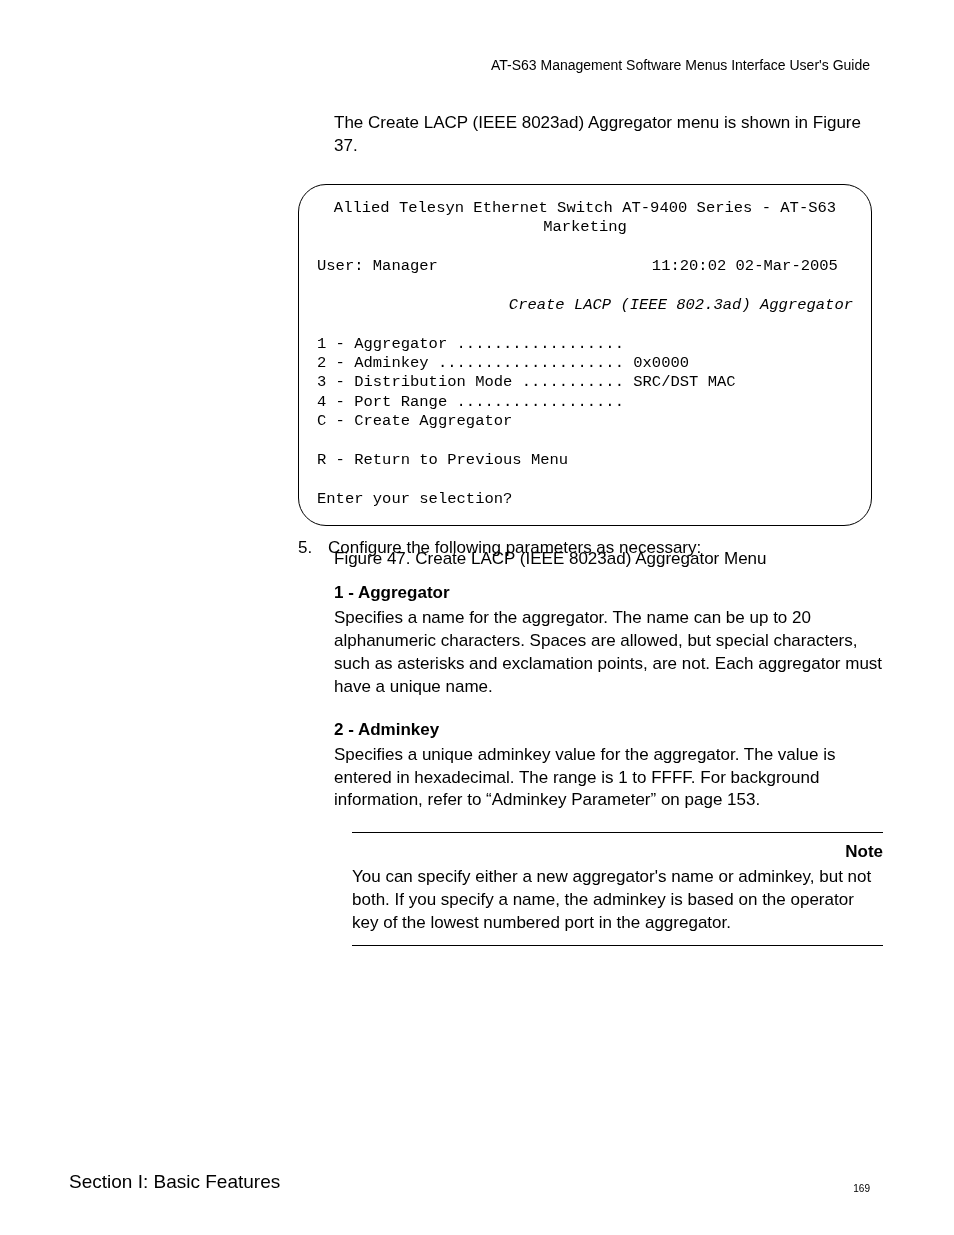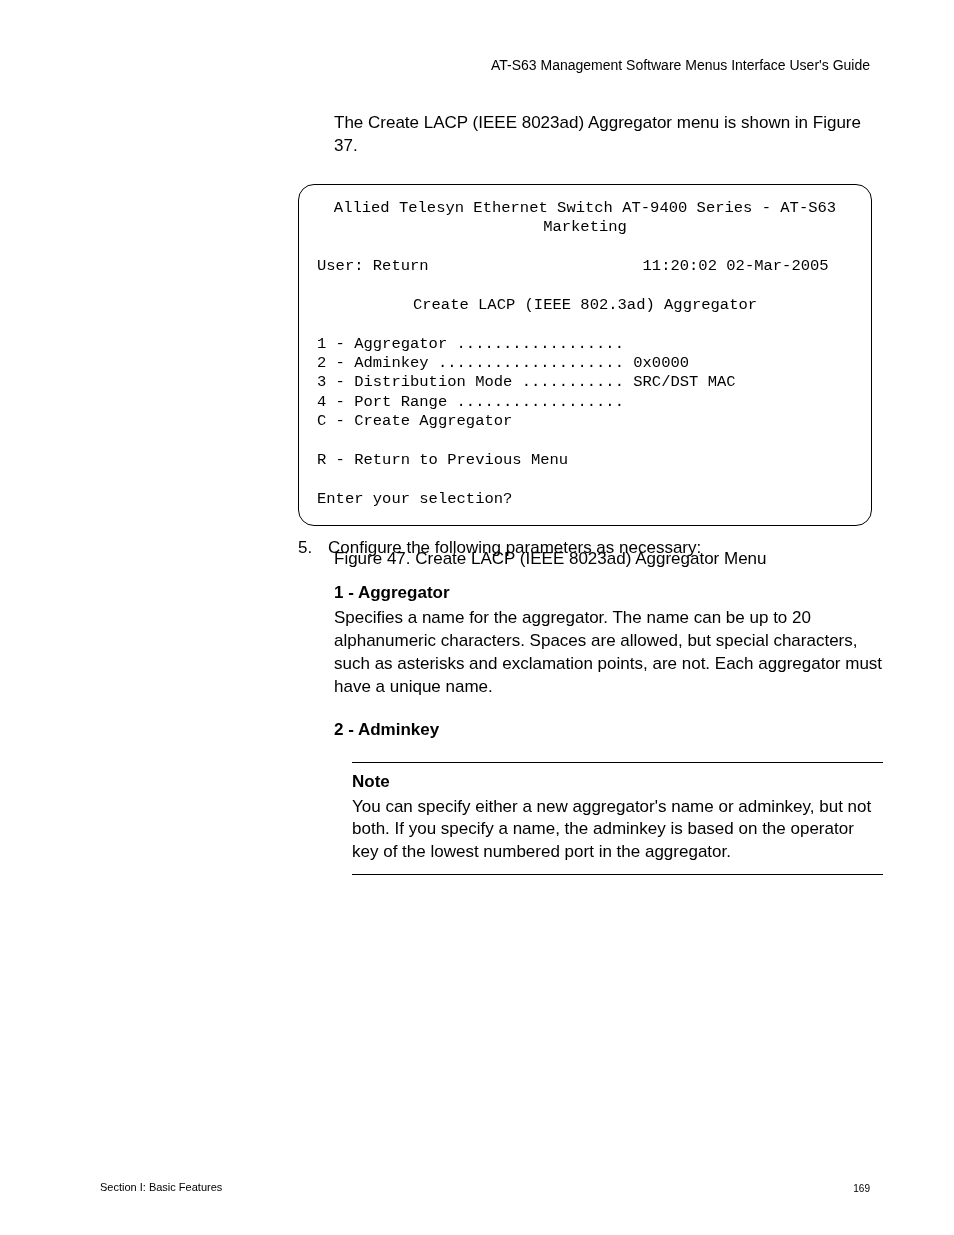--- a/index.html
+++ b/index.html
@@ -30,21 +30,21 @@
       left: 298px;
       top: 537px;
       right: 71px;
     }
     .intro {
       margin-left: 36px;
       margin-bottom: 26px;
     }
     .terminal {
       border: 1.5px solid #000;
-      border-radius: 16px;
+      border-radius: 28px;
       padding: 14px 18px 16px 18px;
       font-family: "Courier New", Courier, monospace;
       font-size: 15.5px;
       line-height: 1.25;
       white-space: pre;
       margin-bottom: 22px;
     }
     .figure-caption {
       text-align: left;
       margin-bottom: 40px;
@@ -68,53 +68,54 @@
     .note-box {
       margin-left: 54px;
       margin-right: 0;
       border-top: 1.5px solid #000;
       border-bottom: 1.5px solid #000;
       padding: 8px 0 10px 0;
     }
     .note-title {
       font-weight: bold;
       margin-bottom: 2px;
+      text-align: right;
     }
     .note-para {
       margin-bottom: 18px;
     }
     .note-para:last-child {
       margin-bottom: 0;
     }
     .footer-left {
       position: absolute;
-      left: 100px;
+      left: 69px;
       bottom: 40px;
-      font-size: 11px;
+      font-size: 19px;
     }
     .footer-right {
       position: absolute;
       right: 84px;
       bottom: 40px;
       font-size: 10px;
     }
   </style>
 </head>
 <body>
 
 <div class="header-right">AT-S63 Management Software Menus Interface User's Guide</div>
 
 <div class="content">
   <div class="intro">The Create LACP (IEEE 8023ad) Aggregator menu is shown in Figure 37.</div>
 
   <div class="terminal"><div style="text-align:center;"><span>Allied Telesyn Ethernet Switch AT-9400 Series - AT-S63</span>
 <span>Marketing</span></div>
-<span>User: Return</span>                       <span>11:20:02 02-Mar-2005</span>
+<span>User: Manager</span>                       <span>11:20:02 02-Mar-2005</span>
 
-<div style="text-align:center;"><span>Create LACP (IEEE 802.3ad) Aggregator</span></div>
+<div style="text-align:right;font-style:italic;"><span>Create LACP (IEEE 802.3ad) Aggregator</span></div>
 <span>1 - Aggregator ..................</span>
 <span>2 - Adminkey .................... 0x0000</span>
 <span>3 - Distribution Mode ........... SRC/DST MAC</span>
 <span>4 - Port Range ..................</span>
 <span>C - Create Aggregator</span>
 
 <span>R - Return to Previous Menu</span>
 
 <span>Enter your selection?</span></div>
 
@@ -126,20 +127,21 @@
     <span class="step-num">5.</span><span>Configure the following parameters as necessary:</span>
   </div>
 
   <div class="param">
     <div class="param-title">1 - Aggregator</div>
     <div>Specifies a name for the aggregator. The name can be up to 20 alphanumeric characters. Spaces are allowed, but special characters, such as asterisks and exclamation points, are not. Each aggregator must have a unique name.</div>
   </div>
 
   <div class="param">
     <div class="param-title">2 - Adminkey</div>
+    <div>Specifies a unique adminkey value for the aggregator. The value is entered in hexadecimal. The range is 1 to FFFF. For background information, refer to “Adminkey Parameter” on page 153.</div>
   </div>
 
   <div class="note-box">
     <div class="note-title">Note</div>
     <div class="note-para">You can specify either a new aggregator's name or adminkey, but not both. If you specify a name, the adminkey is based on the operator key of the lowest numbered port in the aggregator.</div>
   </div>
 </div>
 
 <div class="footer-left">Section I: Basic Features</div>
 <div class="footer-right">169</div>

